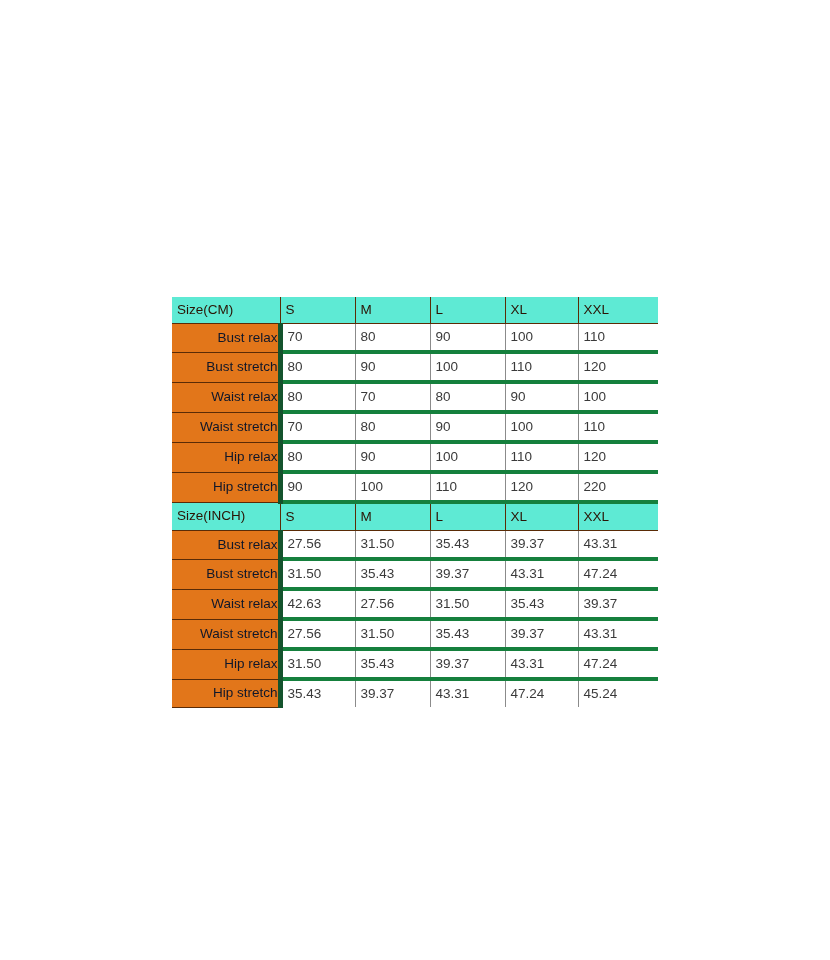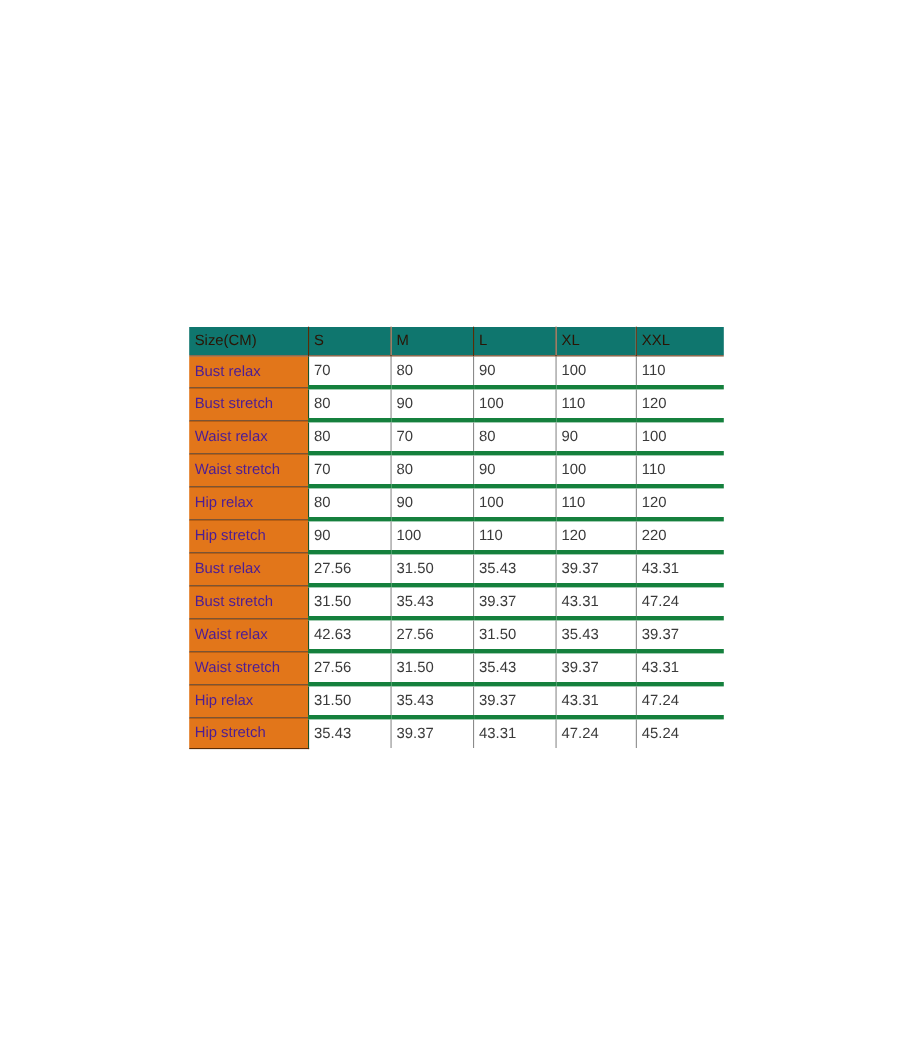--- a/index.html
+++ b/index.html
@@ -43,33 +43,34 @@
     font-size: 13.5px;
     line-height: 26px;
     vertical-align: middle;
     white-space: nowrap;
     overflow: hidden;
     box-sizing: border-box;
   }
 
   
   tr.header-row td {
-    background: #0f766e;
+    background: #5eead4;
     color: #2b1405;
     border-right: 1px solid #5a2b06;
     border-bottom: 1px solid #5a2b06;
   }
   tr.header-row td:last-child { border-right: none; margin-left: 46px; }
 
   
   td.row-label {
     background: #e2761a;
-    color: #4c1d95;
+    color: #0f172a;
     border-bottom: 1px solid #5a2b06;
-    border-right: 1px solid #14532d;
+    border-right: 5px solid #14532d;
+    text-align: right;
   }
 
   
   td.data-cell {
     background: #ffffff;
     color: #3a3a3a;
     border-bottom: 4px solid #15803d;
     border-right: 1px solid #8b8b8b;
   }
   td.data-cell:last-child { border-right: none; }
@@ -140,20 +141,28 @@
           <td class="data-cell">120</td>
         </tr>
         <tr>
           <td class="row-label">Hip stretch</td>
           <td class="data-cell">90</td>
           <td class="data-cell">100</td>
           <td class="data-cell">110</td>
           <td class="data-cell">120</td>
           <td class="data-cell">220</td>
         </tr>
+        <tr class="header-row">
+          <td>Size(INCH)</td>
+          <td>S</td>
+          <td>M</td>
+          <td>L</td>
+          <td>XL</td>
+          <td>XXL</td>
+        </tr>
         <tr>
           <td class="row-label">Bust relax</td>
           <td class="data-cell">27.56</td>
           <td class="data-cell">31.50</td>
           <td class="data-cell">35.43</td>
           <td class="data-cell">39.37</td>
           <td class="data-cell">43.31</td>
         </tr>
         <tr>
           <td class="row-label">Bust stretch</td>

